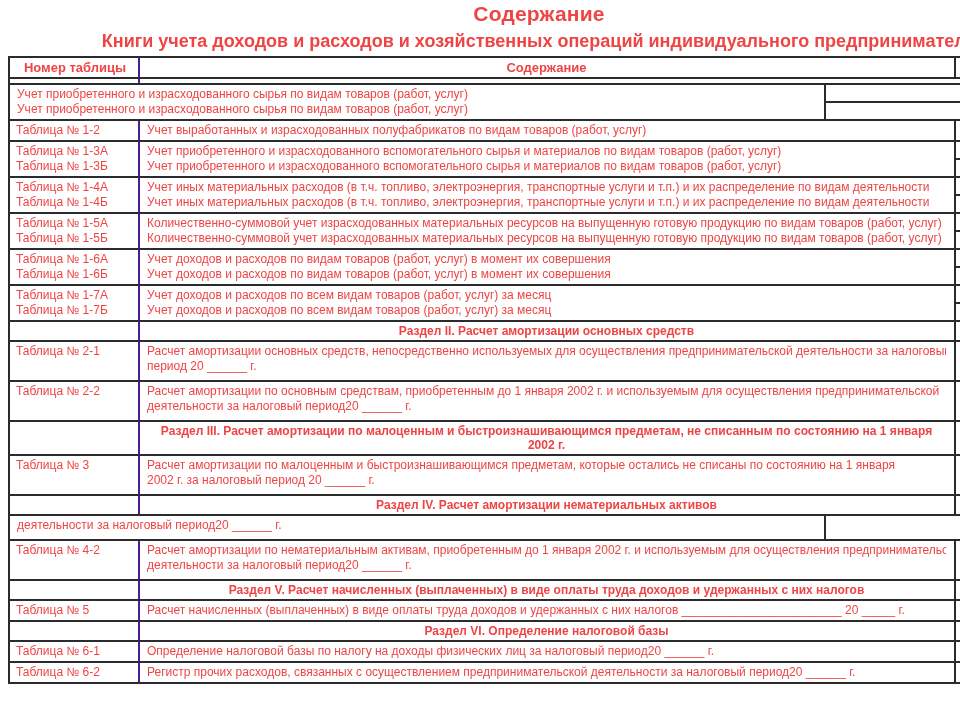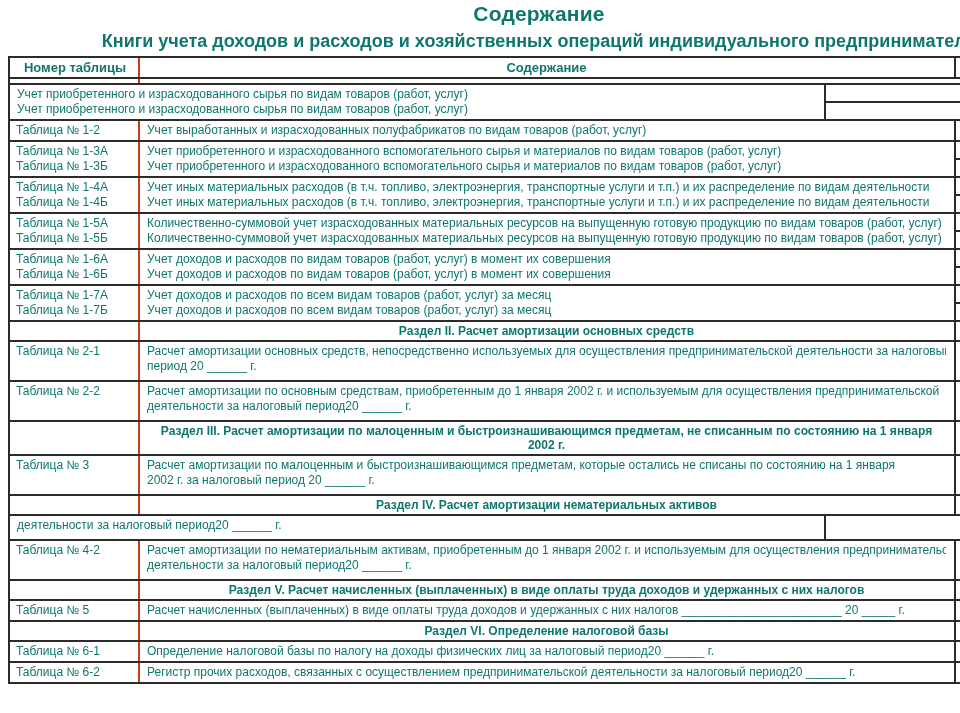--- a/index.html
+++ b/index.html
@@ -1,18 +1,18 @@
 <!DOCTYPE html>
 <html><head>
 <meta charset="utf-8">
 <style>
   html,body{margin:0;padding:0;background:#fff;}
   .viewport{
     width:960px;height:713px;overflow:hidden;position:relative;
-    background:#fff;color:#0f766e;
+    background:#fff;color:#ef4444;
     font-family:"Liberation Sans",sans-serif;
     -webkit-font-smoothing:antialiased;
   }
   .page{width:1078px;}
   .title{
     font-size:21px;font-weight:bold;text-align:center;
     margin:2px 0 0;line-height:24px;letter-spacing:.2px;
   }
   .subtitle{
     font-size:18px;font-weight:bold;text-align:center;
@@ -20,21 +20,21 @@
   }
   .tbl{
     margin-left:8px;width:1064px;
     border:2px solid #2b2b2b;
     font-size:12px;
   }
   .trow{display:flex;border-top:2px solid #2b2b2b;background:#fff;}
   .trow.hdr{border-top:none;}
   .c1{
     flex:0 0 130px;width:130px;box-sizing:border-box;
-    border-right:2px solid #c2410c;
+    border-right:2px solid #4c1d95;
     padding:2px 4px 2px 6px;
   }
   .c2{
     flex:0 0 816px;width:816px;box-sizing:border-box;
     border-right:2px solid #2b2b2b;
     padding:2px 8px 2px 7px;
   }
   .c3{flex:1 1 auto;}
   .ln{line-height:15px;white-space:nowrap;overflow:hidden;}
   .hdr .c1,.hdr .c2{

